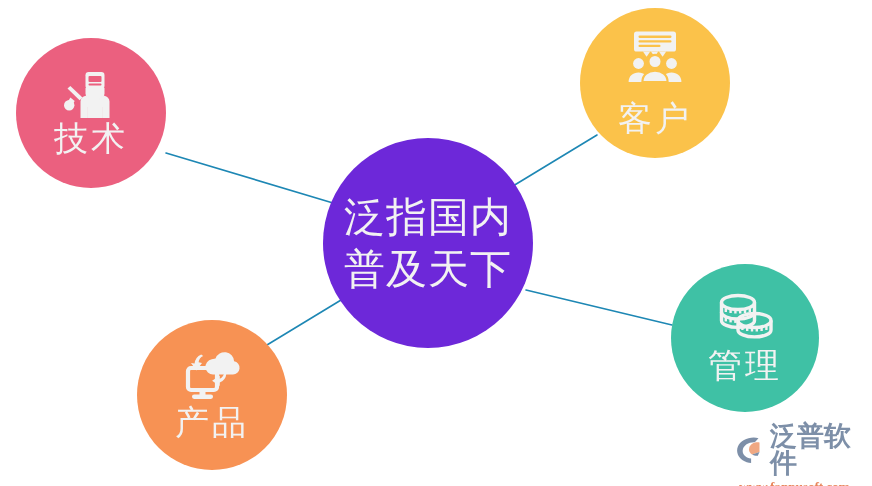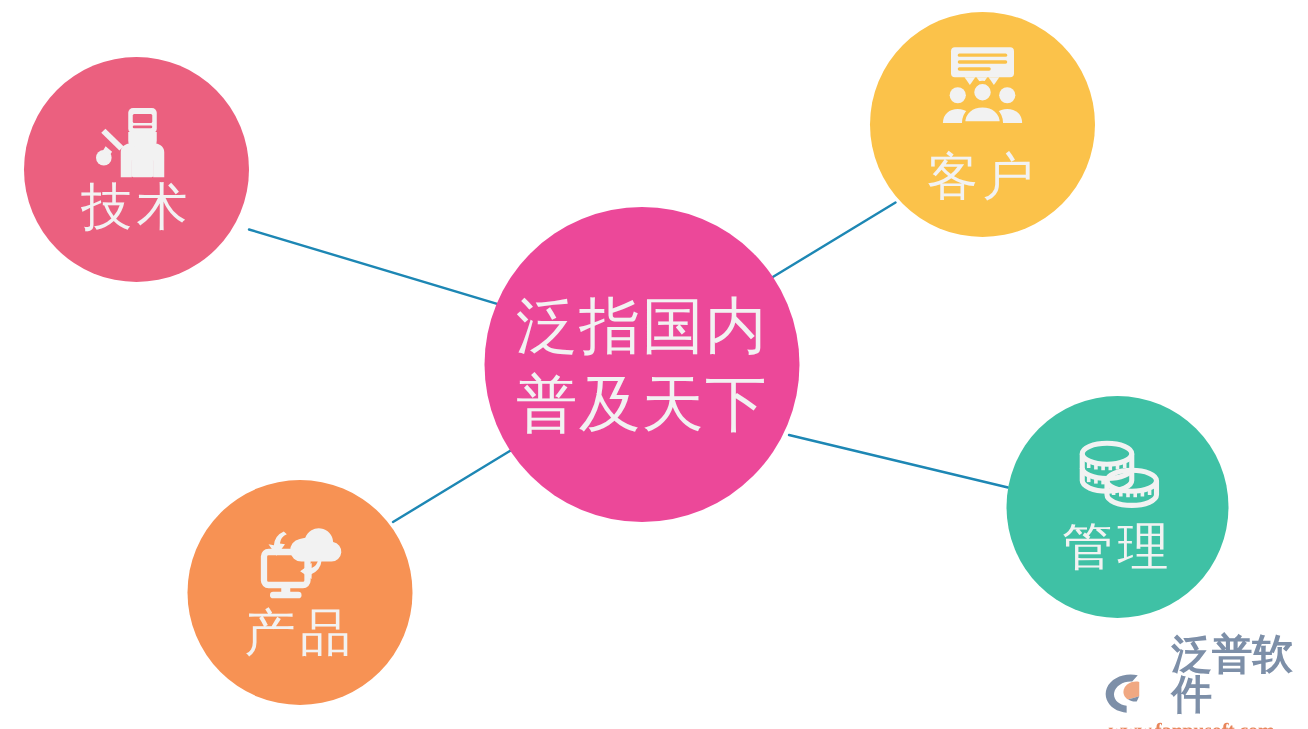--- a/index.html
+++ b/index.html
@@ -67,21 +67,21 @@
     height: 150px;
     align-items: center;
   }
   #node-customer {
     left: 580px;
     top: 8px;
     width: 150px;
     height: 150px;
   }
   #node-product {
-    left: 125px;
+    left: 137px;
     top: 320px;
     width: 150px;
     height: 150px;
   }
   #node-management {
     left: 671px;
     top: 264px;
     width: 148px;
     height: 148px;
   }
@@ -103,22 +103,22 @@
     left: 736px;
     top: 423px;
     width: 132px;
     height: 56px;
     display: flex;
     flex-direction: column;
     align-items: flex-start;
   }
   #brand-logo .brand-row {
     display: flex;
-    align-items: flex-end;
-    gap: 15px;
+    align-items: center;
+    gap: 4px;
   }
   #brand-logo .brand-name {
     font-size: 27px;
     font-weight: 700;
     color: #7d8fa8;
     letter-spacing: 0px;
     line-height: 1;
   }
   #brand-logo .brand-url {
     font-size: 13.5px;
@@ -135,21 +135,21 @@
 
 <div id="canvas">
 
   <svg id="connector-layer" viewBox="0 0 872 486" width="872" height="486" aria-hidden="true">
     <line x1="166" y1="153" x2="343" y2="206" stroke="#1D87B4" stroke-width="1.6" stroke-linecap="round"></line>
     <line x1="597" y1="135" x2="513" y2="186" stroke="#1D87B4" stroke-width="1.6" stroke-linecap="round"></line>
     <line x1="262" y1="348" x2="346" y2="297" stroke="#1D87B4" stroke-width="1.6" stroke-linecap="round"></line>
     <line x1="672" y1="325" x2="526" y2="290" stroke="#1D87B4" stroke-width="1.6" stroke-linecap="round"></line>
   </svg>
 
-  <div class="node" id="node-center" style="background:#ec4899;justify-content:center;">
+  <div class="node" id="node-center" style="background:#6d28d9;justify-content:center;">
     <div class="node-label">
       <div>泛指国内</div>
       <div>普及天下</div>
     </div>
   </div>
 
   <div class="node satellite" id="node-tech" style="background:#EB607F;">
     <span class="node-icon">
       <svg width="64" height="50" viewBox="0 0 64 50" aria-hidden="true">
         <g fill="#F2F2F2">

